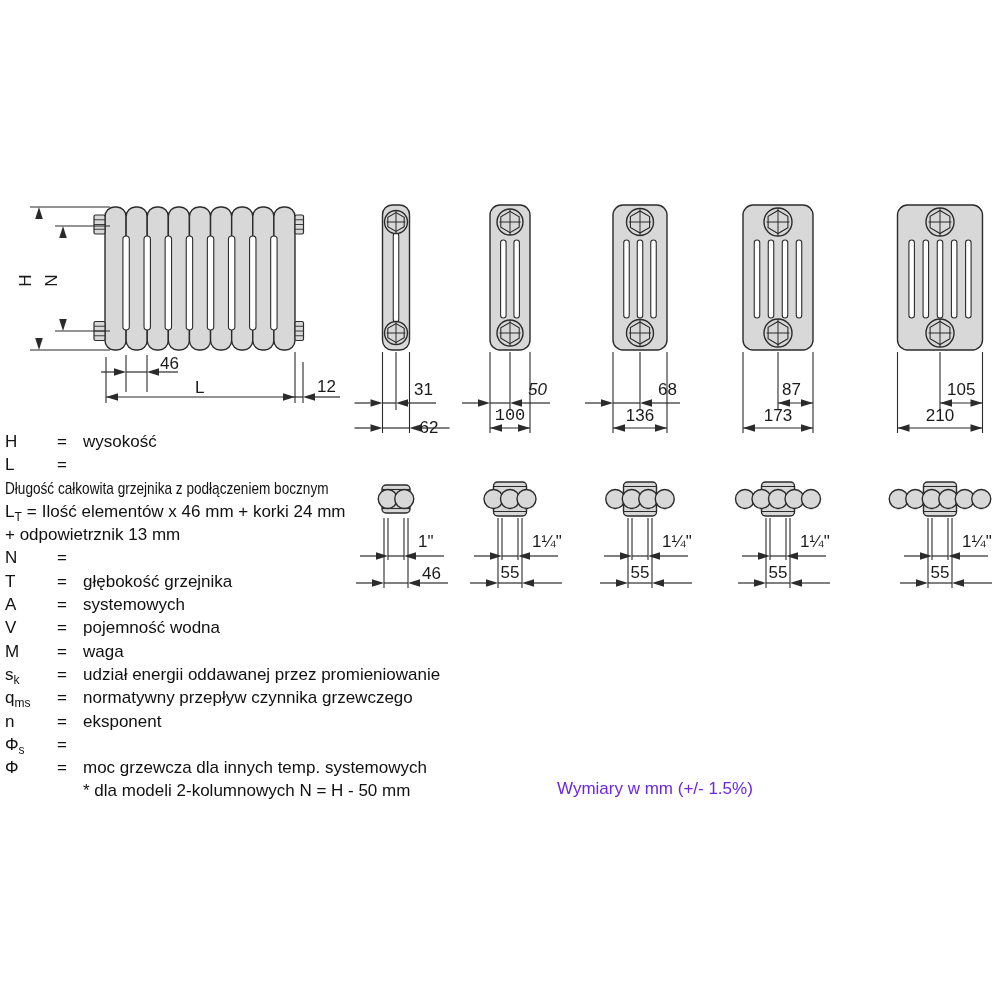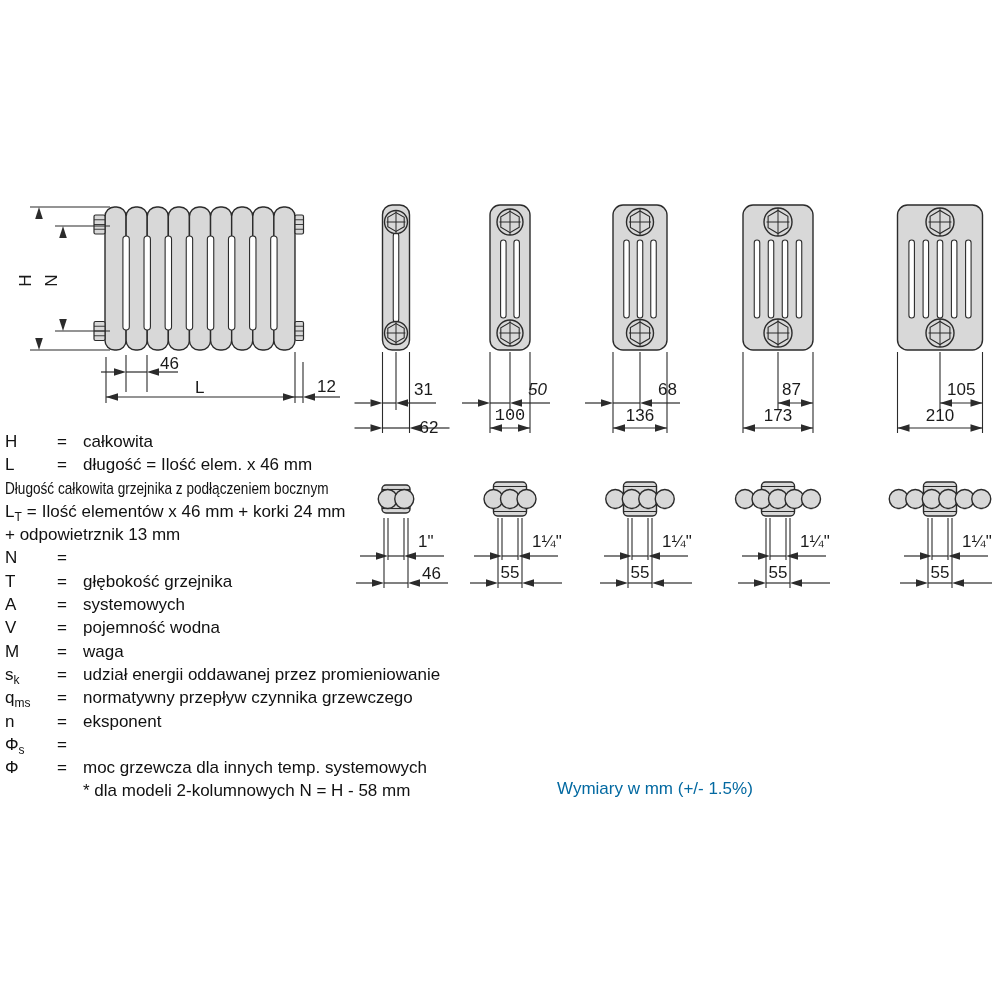--- a/index.html
+++ b/index.html
@@ -12,21 +12,21 @@
   .rot{transform:rotate(-90deg);transform-origin:center;width:22px;text-align:center;}
   .legend{position:absolute;left:5px;top:431px;width:560px;font-size:17px;color:#111;}
   .lrow{display:flex;height:23.3px;line-height:22px;align-items:flex-start;}
   .lrow.flow{display:block;}
   .lsym{width:52px;flex:none;}
   .leq{width:26px;flex:none;}
   .ltxt{flex:1;white-space:nowrap;}
   .condense{display:inline-block;transform:scaleX(0.80);transform-origin:0 50%;white-space:nowrap;}
   .inline-eq{margin:0 5px;}
   sub{font-size:12px;}
-  .footer-note{position:absolute;left:557px;top:779px;font-size:17px;color:#0369a1;}
+  .footer-note{position:absolute;left:557px;top:779px;font-size:17px;color:#6d28d9;}
 </style>
 </head>
 <body>
 
 <div class="canvas">
 
   <svg id="drawing" width="1000" height="1000" viewBox="0 0 1000 1000">
       <g>
         <rect x="105" y="207" width="21.11" height="143" rx="9.5" ry="9.5" fill="#d8d8d8" stroke="#2b2b2b" stroke-width="1.4"></rect>
         <rect x="126.11" y="207" width="21.11" height="143" rx="9.5" ry="9.5" fill="#d8d8d8" stroke="#2b2b2b" stroke-width="1.4"></rect>
@@ -351,26 +351,25 @@
       <span class="dim" style="left: 800px; top: 533px;">1¼"</span>
       <span class="dim center" style="left: 764px; top: 564px; width: 28px;">55</span>
       <span class="dim" style="left: 962px; top: 533px;">1¼"</span>
       <span class="dim center" style="left: 926px; top: 564px; width: 28px;">55</span>
     </div>
 
   <div class="legend">
     <div class="lrow">
       <span class="lsym"><span>H</span><sub></sub></span>
       <span class="leq">=</span>
-      <span class="ltxt">całkowita</span>
+      <span class="ltxt">wysokość</span>
     </div>
     <div class="lrow">
       <span class="lsym"><span>L</span><sub></sub></span>
       <span class="leq">=</span>
-      <span class="ltxt">długość = Ilość elem. x 46 mm</span>
     </div>
     <div class="lrow flow">
       <span class="condense">Długość całkowita grzejnika z podłączeniem bocznym</span>
     </div>
     <div class="lrow flow">
       <span><span>L</span><sub>T</sub></span><span class="inline-eq">=</span><span>Ilość elementów x 46 mm + korki 24 mm</span>
     </div>
     <div class="lrow flow">
       <span>+ odpowietrznik 13 mm</span>
     </div>
@@ -416,18 +415,18 @@
     <div class="lrow">
       <span class="lsym"><span>Φ</span><sub>s</sub></span>
       <span class="leq">=</span>
     </div>
     <div class="lrow">
       <span class="lsym"><span>Φ</span><sub></sub></span>
       <span class="leq">=</span>
       <span class="ltxt">moc grzewcza dla innych temp. systemowych</span>
     </div>
     <div class="lrow flow">
-      <span style="margin-left:78px">* dla modeli 2-kolumnowych N = H - 58 mm</span>
+      <span style="margin-left:78px">* dla modeli 2-kolumnowych N = H - 50 mm</span>
     </div>
   </div>
 
   <span class="footer-note">Wymiary w mm (+/- 1.5%)</span>
 </div>
 
 </body></html>

